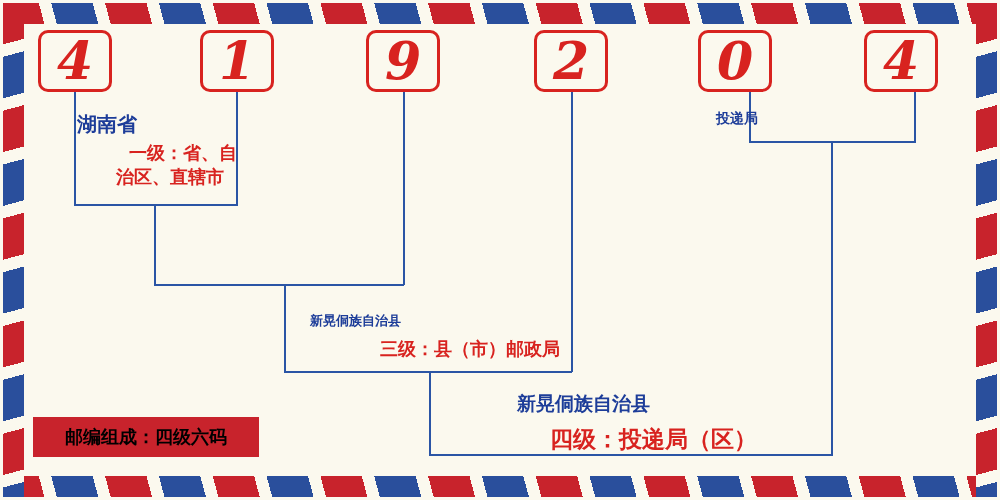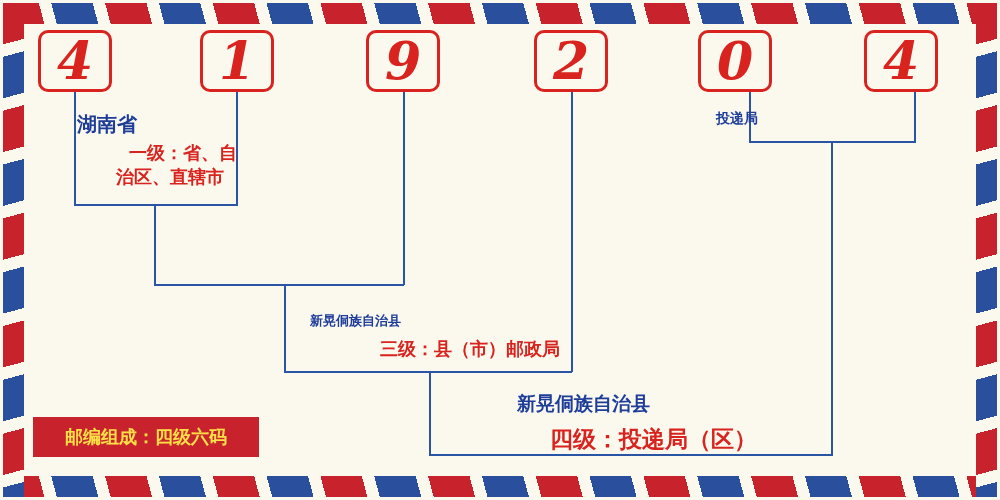--- a/index.html
+++ b/index.html
@@ -55,21 +55,21 @@
     text-align:left; line-height:1.2;
   }
   .red-label {
     position:absolute; color:#d8231f; font-weight:bold;
     text-align:right; line-height:1.2;
   }
 
   
   .badge {
     position:absolute; left:33px; top:417px; width:226px; height:40px;
-    background:#c8232c; color:#fde047; font-weight:bold; font-size:18px;
+    background:#c8232c; color:#000000; font-weight:bold; font-size:18px;
     display:flex; align-items:center; justify-content:center;
   }
 </style>
 </head>
 <body>
 
 <div class="canvas">
 
   <div class="band band-top"></div>
   <div class="band band-bottom"></div>

